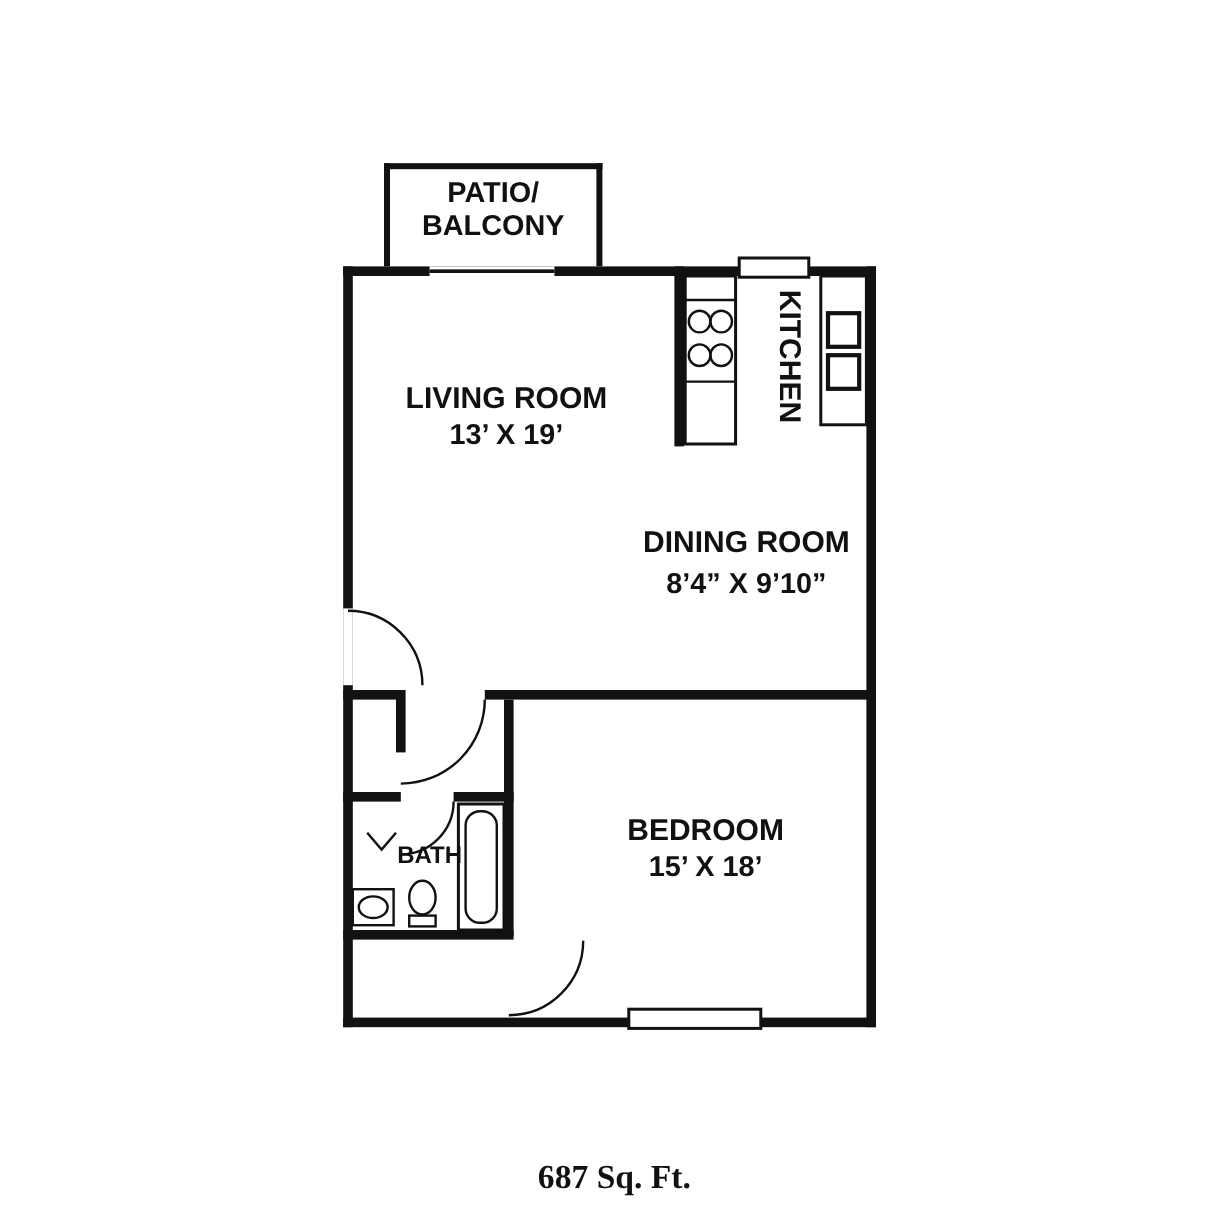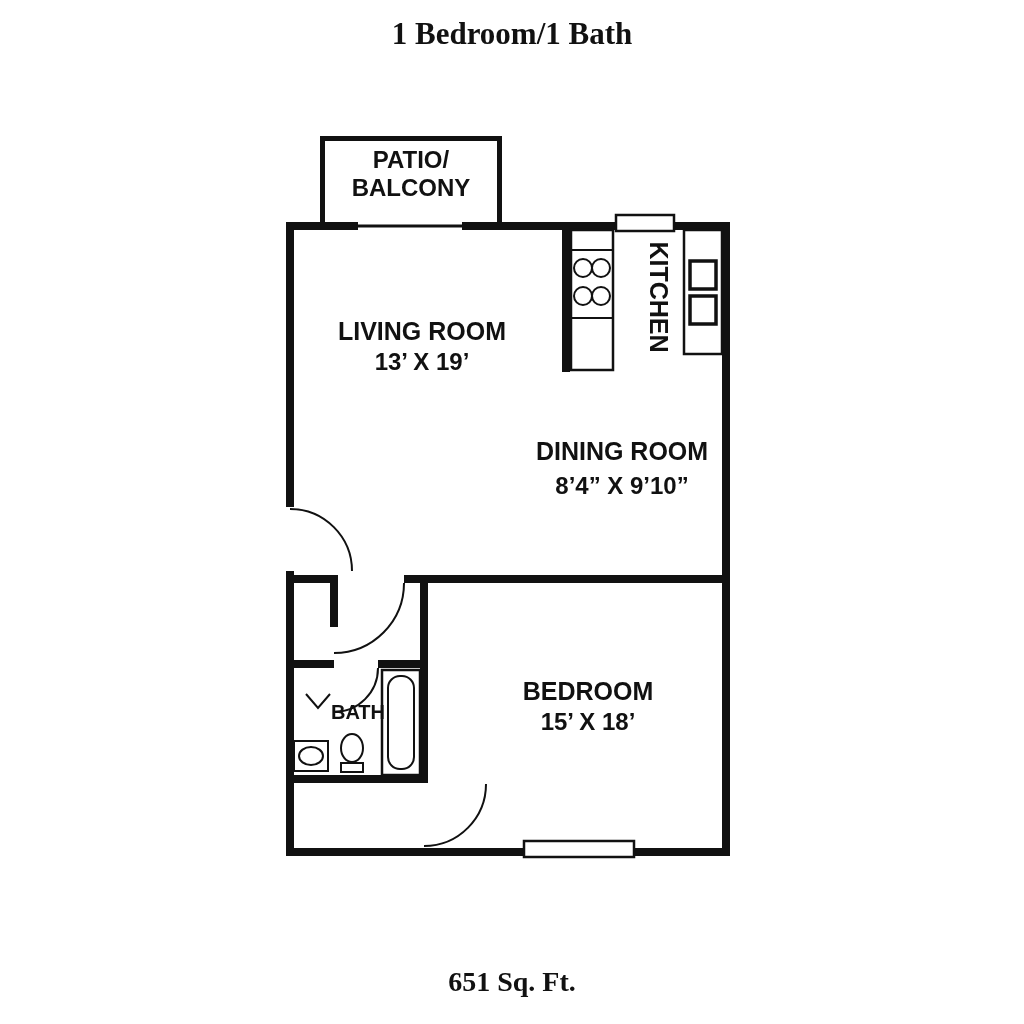--- a/index.html
+++ b/index.html
@@ -50,21 +50,20 @@
     font-family: "Liberation Sans", sans-serif;
     font-weight: 700;
     fill: #111111;
   }
 </style>
 </head>
 <body>
 
 <div id="canvas">
 
-  <div class="title-text">1 Bedroom/1 Bath</div>
 
   <svg width="1024" height="1024" viewBox="0 0 1024 1024">
 
     <g>
       <rect class="wall" x="286" y="222" width="444" height="8"></rect>
       <rect class="wall" x="286" y="848" width="444" height="8"></rect>
       <rect class="wall" x="286" y="222" width="8" height="634"></rect>
       <rect class="wall" x="722" y="222" width="8" height="634"></rect>
     </g>
 
@@ -156,15 +155,15 @@
       <text class="room-label" x="622" y="460" font-size="25" text-anchor="middle">DINING ROOM</text>
       <text class="room-label" x="622" y="494" font-size="24" text-anchor="middle">8’4” X 9’10”</text>
 
       <text class="room-label" x="588" y="700" font-size="25" text-anchor="middle">BEDROOM</text>
       <text class="room-label" x="588" y="730" font-size="24" text-anchor="middle">15’ X 18’</text>
 
       <text class="room-label" x="358" y="719" font-size="20" text-anchor="middle">BATH</text>
     </g>
   </svg>
 
-  <div class="footer-text">651 Sq. Ft.</div>
+  <div class="footer-text">687 Sq. Ft.</div>
 
 </div>
 
 </body></html>

